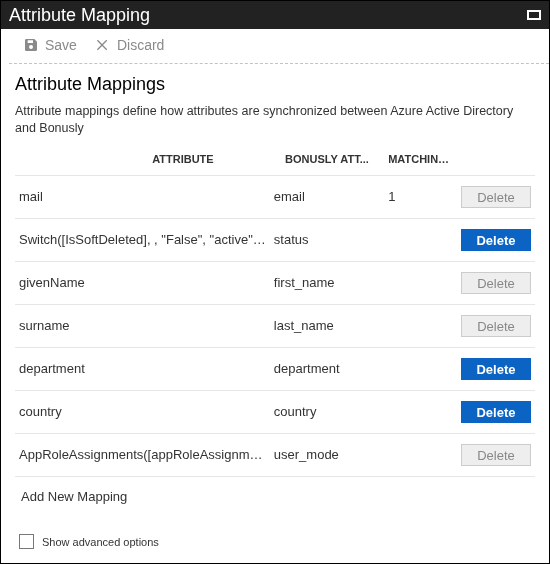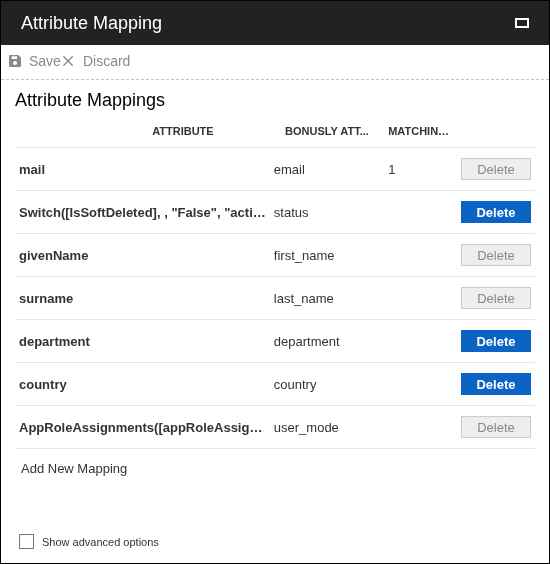--- a/index.html
+++ b/index.html
@@ -1,30 +1,30 @@
 <!DOCTYPE html>
 <html><head>
 <meta charset="utf-8">
 <style>
   * { box-sizing: border-box; margin: 0; padding: 0; }
   body { font-family: "Segoe UI", Arial, sans-serif; font-size: 13px; color: #333; background: #fff; }
   .frame { width: 550px; height: 564px; border: 1px solid #000; position: relative; }
-  .titlebar { background: #222; color: #fff; height: 44px; display: flex; align-items: center; justify-content: space-between; padding: 0 20px; }
+  .titlebar { background: #222; color: #fff; height: 28px; display: flex; align-items: center; justify-content: space-between; padding: 0 8px; }
   .titlebar h1 { font-size: 18px; font-weight: 400; }
   .win-icon { width: 14px; height: 10px; border: 2px solid #fff; display: block; }
-  .toolbar { display: flex; align-items: center; padding: 8px 6px 10px; border-bottom: 1px dashed #9ecfe6; }
+  .toolbar { display: flex; align-items: center; gap: 18px; padding: 8px 14px 10px; border-bottom: 1px dashed #9ecfe6; margin-left: 8px; }
   .tool-btn { display: flex; align-items: center; gap: 6px; color: #8a8a8a; font-size: 14px; cursor: pointer; }
   .tool-btn svg { width: 16px; height: 16px; fill: #8a8a8a; }
   .content { padding: 10px 14px 14px; }
   .section-title { font-size: 18px; font-weight: 400; color: #000000; margin-bottom: 8px; }
   .section-desc { font-size: 12.5px; color: #333; line-height: 1.35; margin-bottom: 10px; }
   table { width: 100%; border-collapse: collapse; table-layout: fixed; }
   th { font-size: 11px; font-weight: 600; color: #333; text-align: center; padding: 6px 4px 10px; text-transform: uppercase; white-space: nowrap; overflow: hidden; text-overflow: ellipsis; }
   td { font-size: 13px; padding: 10px 4px; border-top: 1px solid #e6e6e6; white-space: nowrap; overflow: hidden; text-overflow: ellipsis; vertical-align: middle; }
-  td.attr { font-weight: 700; margin-left: 26px; }
+  td.attr { font-weight: 400; margin-left: 26px; }
   .del-btn { width: 70px; height: 22px; font-size: 13px; border: 1px solid #ccc; background: #eee; color: #888; text-align: center; line-height: 22px; cursor: pointer; }
   .del-btn.active { background: #0b63c4; color: #fff; border-color: #0b63c4; font-weight: 600; }
   .add-row td { border-top: 1px solid #e6e6e6; padding: 12px 6px; font-size: 13px; color: #333; }
   .foot { position: absolute; bottom: 14px; left: 18px; display: flex; align-items: center; gap: 8px; font-size: 11px; color: #333; }
   .checkbox { width: 15px; height: 15px; border: 1px solid #777; display: inline-block; }
   col.c1 { width: 49%; } col.c2 { width: 22%; } col.c3 { width: 14%; } col.c4 { width: 15%; }
 </style>
 </head>
 <body>
 
@@ -44,20 +44,21 @@
     <div class="tool-btn">
       <svg viewBox="0 0 24 24">
           <path d="M18.3 5.71 12 12l6.3 6.29-1.41 1.42L10.59 13.4 4.29 19.7 2.88 18.3 9.17 12 2.88 5.71 4.29 4.29l6.3 6.3 6.3-6.3z"></path>
         </svg>
       <span>Discard</span>
     </div>
   </div>
 
   <div class="content">
     <div class="section-title">Attribute Mappings</div>
+    <div class="section-desc">Attribute mappings define how attributes are synchronized between Azure Active Directory and Bonusly</div>
 
     <table>
       <colgroup>
           <col class="c1">
           <col class="c2">
           <col class="c3">
           <col class="c4">
         </colgroup>
       <thead>
         <tr>

